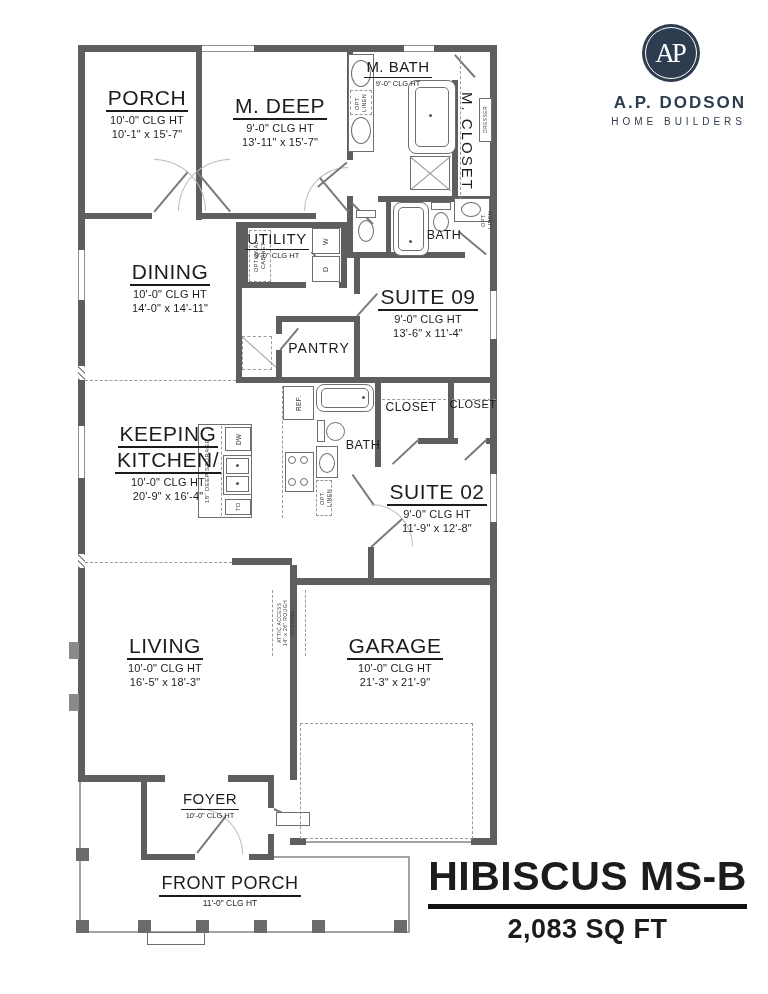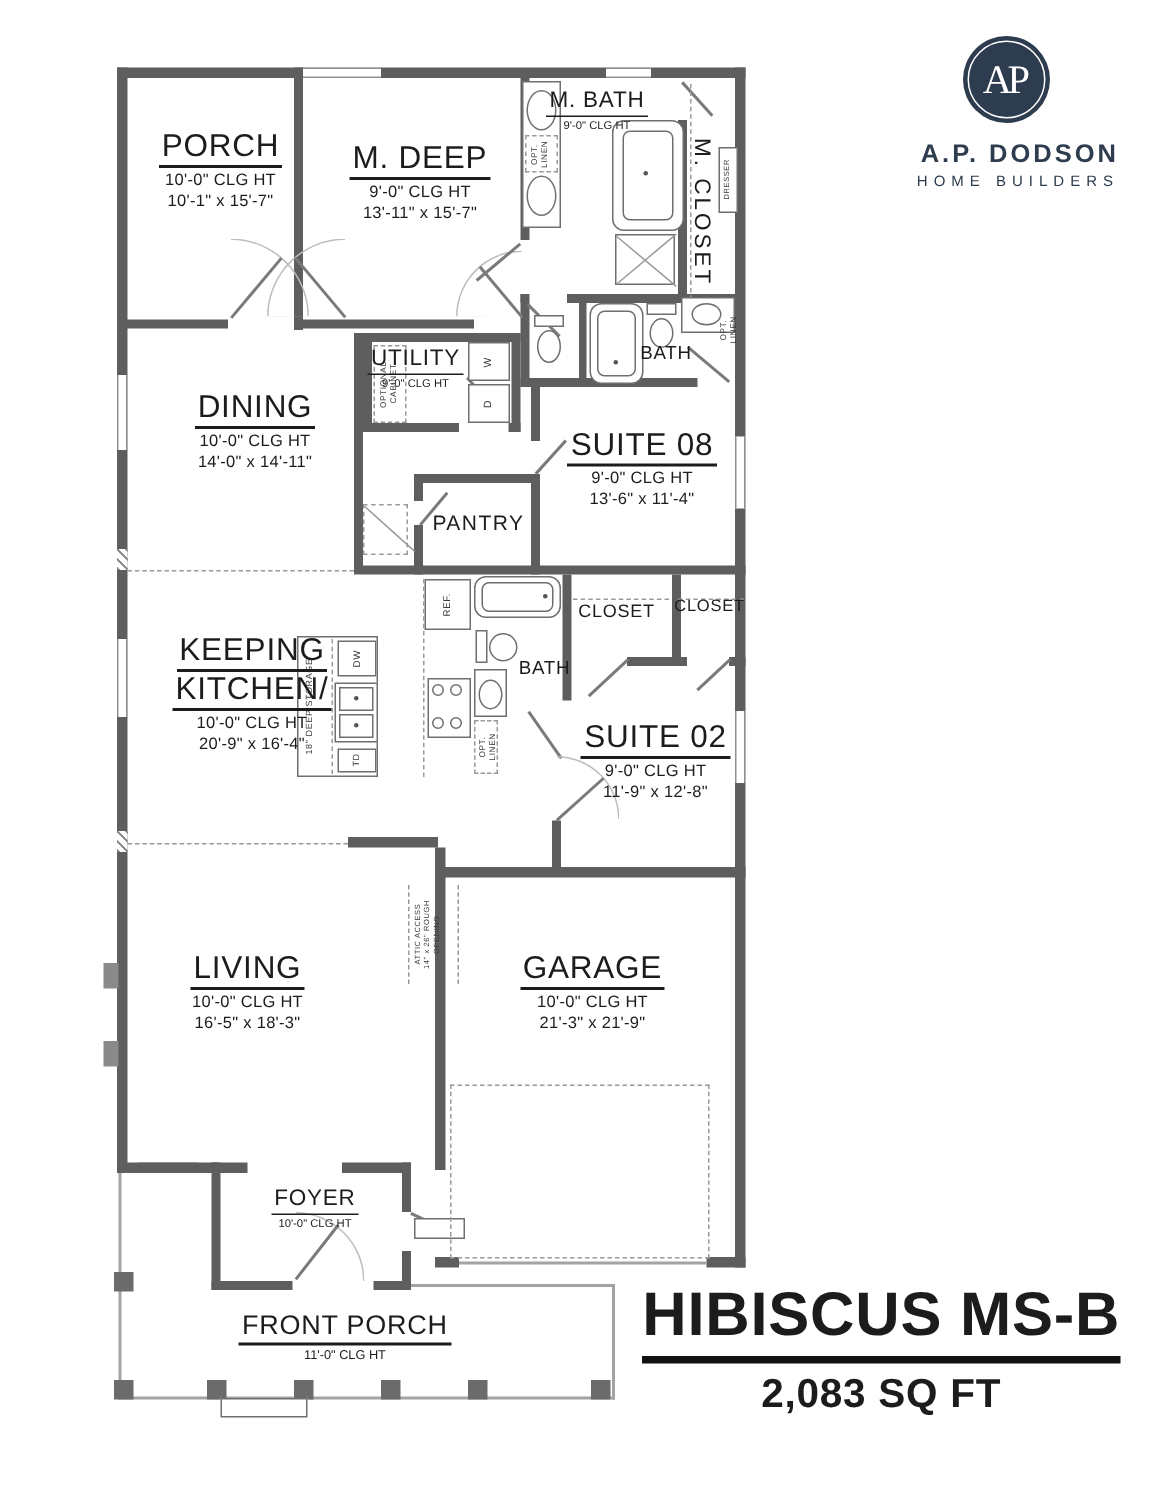--- a/index.html
+++ b/index.html
@@ -285,21 +285,21 @@
   <div class="lab" style="left:243px;top:230px;width:68px">
     <div><span class="rn2">UTILITY</span></div>
     <div class="sub2">9'-0" CLG HT</div>
   </div>
   <div class="lab" style="left:96px;top:260px;width:148px">
     <div><span class="rn">DINING</span></div>
     <div class="sub">10'-0" CLG HT</div>
     <div class="sub">14'-0" x 14'-11"</div>
   </div>
   <div class="lab" style="left:365px;top:285px;width:126px">
-    <div><span class="rn">SUITE 08</span></div>
+    <div><span class="rn">SUITE 09</span></div>
     <div class="sub">9'-0" CLG HT</div>
     <div class="sub">13'-6" x 11'-4"</div>
   </div>
   <div class="small" style="left:286px;top:340px;width:66px;text-align:center;font-size:14px;letter-spacing:1px">
     <span>PANTRY</span>
   </div>
   <div class="lab" style="left:86px;top:422px;width:164px">
     <div><span class="rn">KEEPING</span></div>
     <div><span class="rn">KITCHEN/</span></div>
     <div class="sub">10'-0" CLG HT</div>

